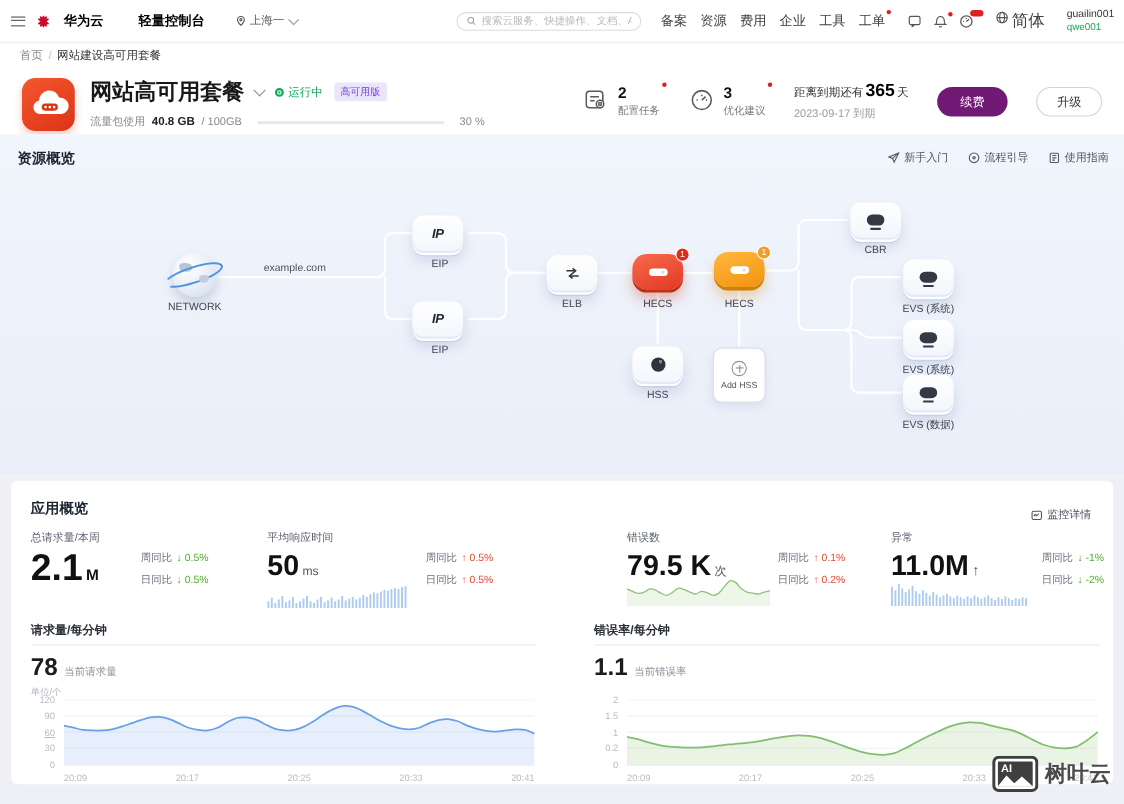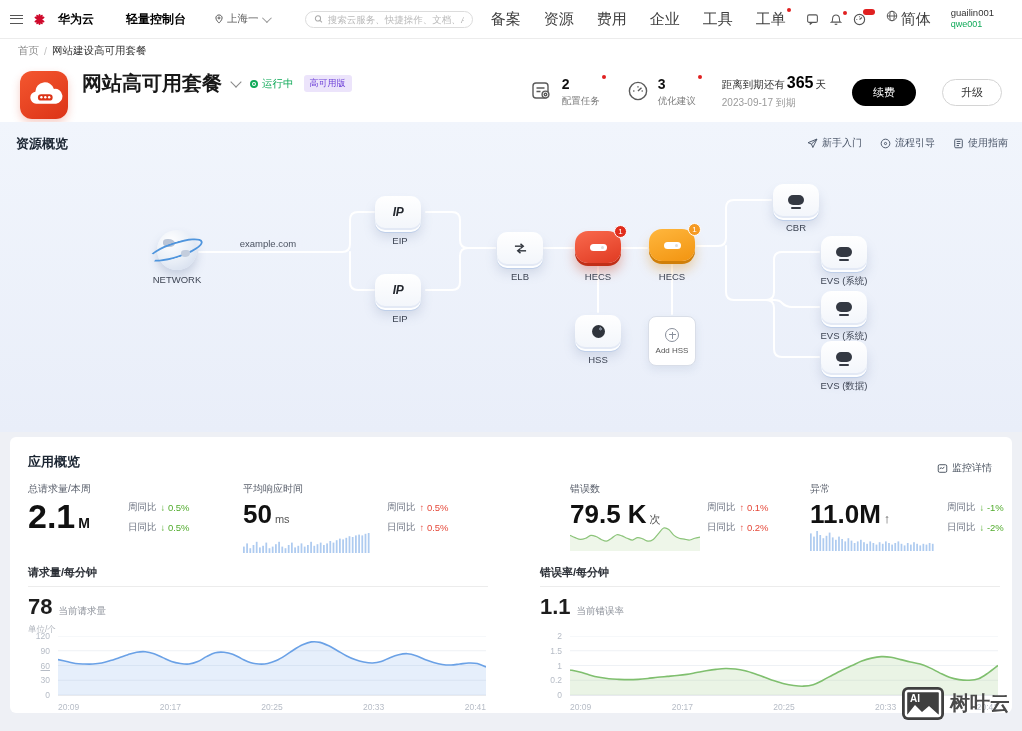--- a/index.html
+++ b/index.html
@@ -13,28 +13,28 @@
     border-bottom:1px solid #ececec; font-size:11px; background:#fff; position:relative; z-index:20;}
   .burger{width:13px;height:9px;border-top:1.6px solid #555;border-bottom:1.6px solid #555;position:relative;margin-left:2px;cursor:pointer}
   .burger i{position:absolute;left:0;right:0;top:2.6px;border-top:1.6px solid #555}
   .brand{font-weight:bold;font-size:12px;color:#000;margin-left:2px}
   .console{font-weight:bold;font-size:12px;color:#000;margin-left:24px}
   .region{display:flex;align-items:center;gap:3px;color:#595959;font-size:10.5px;margin-left:20px;cursor:pointer}
   .chev{width:7px;height:7px;border-right:1.3px solid #999;border-bottom:1.3px solid #999;transform:rotate(45deg) translateY(-2px)}
   .search{margin-left:auto;display:flex;align-items:center;gap:5px;border:1px solid #dcdcdc;border-radius:10px;height:17px;width:168px;padding:0 8px;color:#b9b9b9}
   .search input{border:none;outline:none;font-size:9.5px;width:100%;color:#666;background:transparent}
   .search input::placeholder{color:#b9b9b9}
-  .topnav{display:flex;align-items:flex-end;gap:23px;margin-left:10px;font-size:15px;color:#404040}
+  .topnav{display:flex;align-items:flex-end;gap:12px;margin-left:10px;font-size:12px;color:#404040}
   .topnav span{cursor:pointer;position:relative;white-space:nowrap}
   .reddot{position:absolute;top:-2px;right:-5px;width:4px;height:4px;border-radius:50%;background:#e02020}
   .ticons{display:flex;align-items:center;gap:11px;margin-left:12px;color:#555}
   .ticon{position:relative;cursor:pointer;display:flex}
   .badge-pill{position:absolute;top:-4px;right:-9px;background:#e02020;border-radius:4px;width:12px;height:6px}
   .lang{display:flex;align-items:flex-start;gap:3px;font-size:15px;color:#404040;margin-left:12px;cursor:pointer}
-  .userbox{margin-left:12px;margin-right:20px;text-align:left;line-height:1.15;cursor:pointer}
+  .userbox{margin-left:12px;margin-right:1px;text-align:left;line-height:1.15;cursor:pointer}
   .userbox .u1{font-size:9.5px;color:#333}
   .userbox .u2{font-size:9px;color:var(--status-green,#3aa54e)}
 
   
   .crumbs{height:23px;display:flex;align-items:center;gap:5px;padding:0 18px;font-size:10.5px;background:#fff}
   .crumbs-home{color:#8c8c8c;cursor:pointer}
   .crumbs-sep{color:#c0c0c0}
   .crumbs-cur{color:#333}
 
   
@@ -55,21 +55,21 @@
   .pfill{height:100%;background:var(--progress-green,#3cb034);border-radius:2px}
   .hright{position:absolute;right:20px;top:12px;display:flex;align-items:center;gap:26px}
   .hstat{display:flex;align-items:flex-start;gap:8px}
   .hstat .ic{margin-top:3px;color:#5a5a5a}
   .hstat .num{font-size:14px;font-weight:bold;color:#111;position:relative}
   .hstat .num i{position:absolute;top:-1px;right:-6px;width:4px;height:4px;border-radius:50%;background:#e02020}
   .hstat .lbl{font-size:9.5px;color:#7a7a7a;margin-top:3px}
   .expire .l1{font-size:10.5px;color:#333}
   .expire .l1 b{font-size:16px;font-weight:bold;color:#000;margin:0 2px}
   .expire .l2{font-size:10px;color:#9a9a9a;margin-top:4px}
-  .btn-dark{background:#000000;color:#fff;border:none;border-radius:14px;height:27px;width:64px;font-size:11px;cursor:pointer}
+  .btn-dark{background:#701a75;color:#fff;border:none;border-radius:14px;height:27px;width:64px;font-size:11px;cursor:pointer}
   .btn-ghost{background:#fff;color:#333;border:1px solid #d4d4d4;border-radius:14px;height:27px;width:60px;font-size:11px;cursor:pointer}
 
   
   .resource{position:absolute;left:0;top:122px;width:1022px;height:310px;
     background:linear-gradient(180deg,#f1f5fc 0%,#e9eef9 100%)}
   .rtitle{position:absolute;left:16px;top:13px;font-size:13px;font-weight:bold;color:#1b2532}
   .rlinks{position:absolute;right:14px;top:14px;display:flex;gap:18px;font-size:10px;color:#4a5568}
   .rlink{display:flex;align-items:center;gap:4px;cursor:pointer}
   .connect{position:absolute;left:0;top:0;width:1022px;height:310px}
   .nlabel{position:absolute;transform:translateX(-50%);font-size:9.5px;color:#3e4554;white-space:nowrap}
@@ -232,20 +232,27 @@
     </svg>
   </div>
   <div class="titlerow">
     <span class="ptitle">网站高可用套餐</span>
     <span class="tchev"></span>
     <span class="status">
       <i class="sdot"></i>
       <span>运行中</span>
     </span>
     <span class="vbadge">高可用版</span>
+  </div>
+  <div class="trafficrow">
+    <span>流量包使用</span>
+    <b>40.8 GB</b>
+    <span>/ 100GB</span>
+    <span class="pbar"><span class="pfill" style="width: 30%;"></span></span>
+    <span>30 %</span>
   </div>
   <div class="hright">
     <div class="hstat">
       <span class="ic">
         <svg width="24" height="24" viewBox="0 0 24 24" fill="none" stroke="#5a5a5a" stroke-width="1.4">
             <rect x="3" y="4" width="15" height="15" rx="3"></rect>
             <path d="M6.5 9h8M6.5 12.5h4"></path>
             <circle cx="15.5" cy="15.5" r="3.4" fill="#fff"></circle>
             <circle cx="15.5" cy="15.5" r="1.3"></circle>
           </svg>

